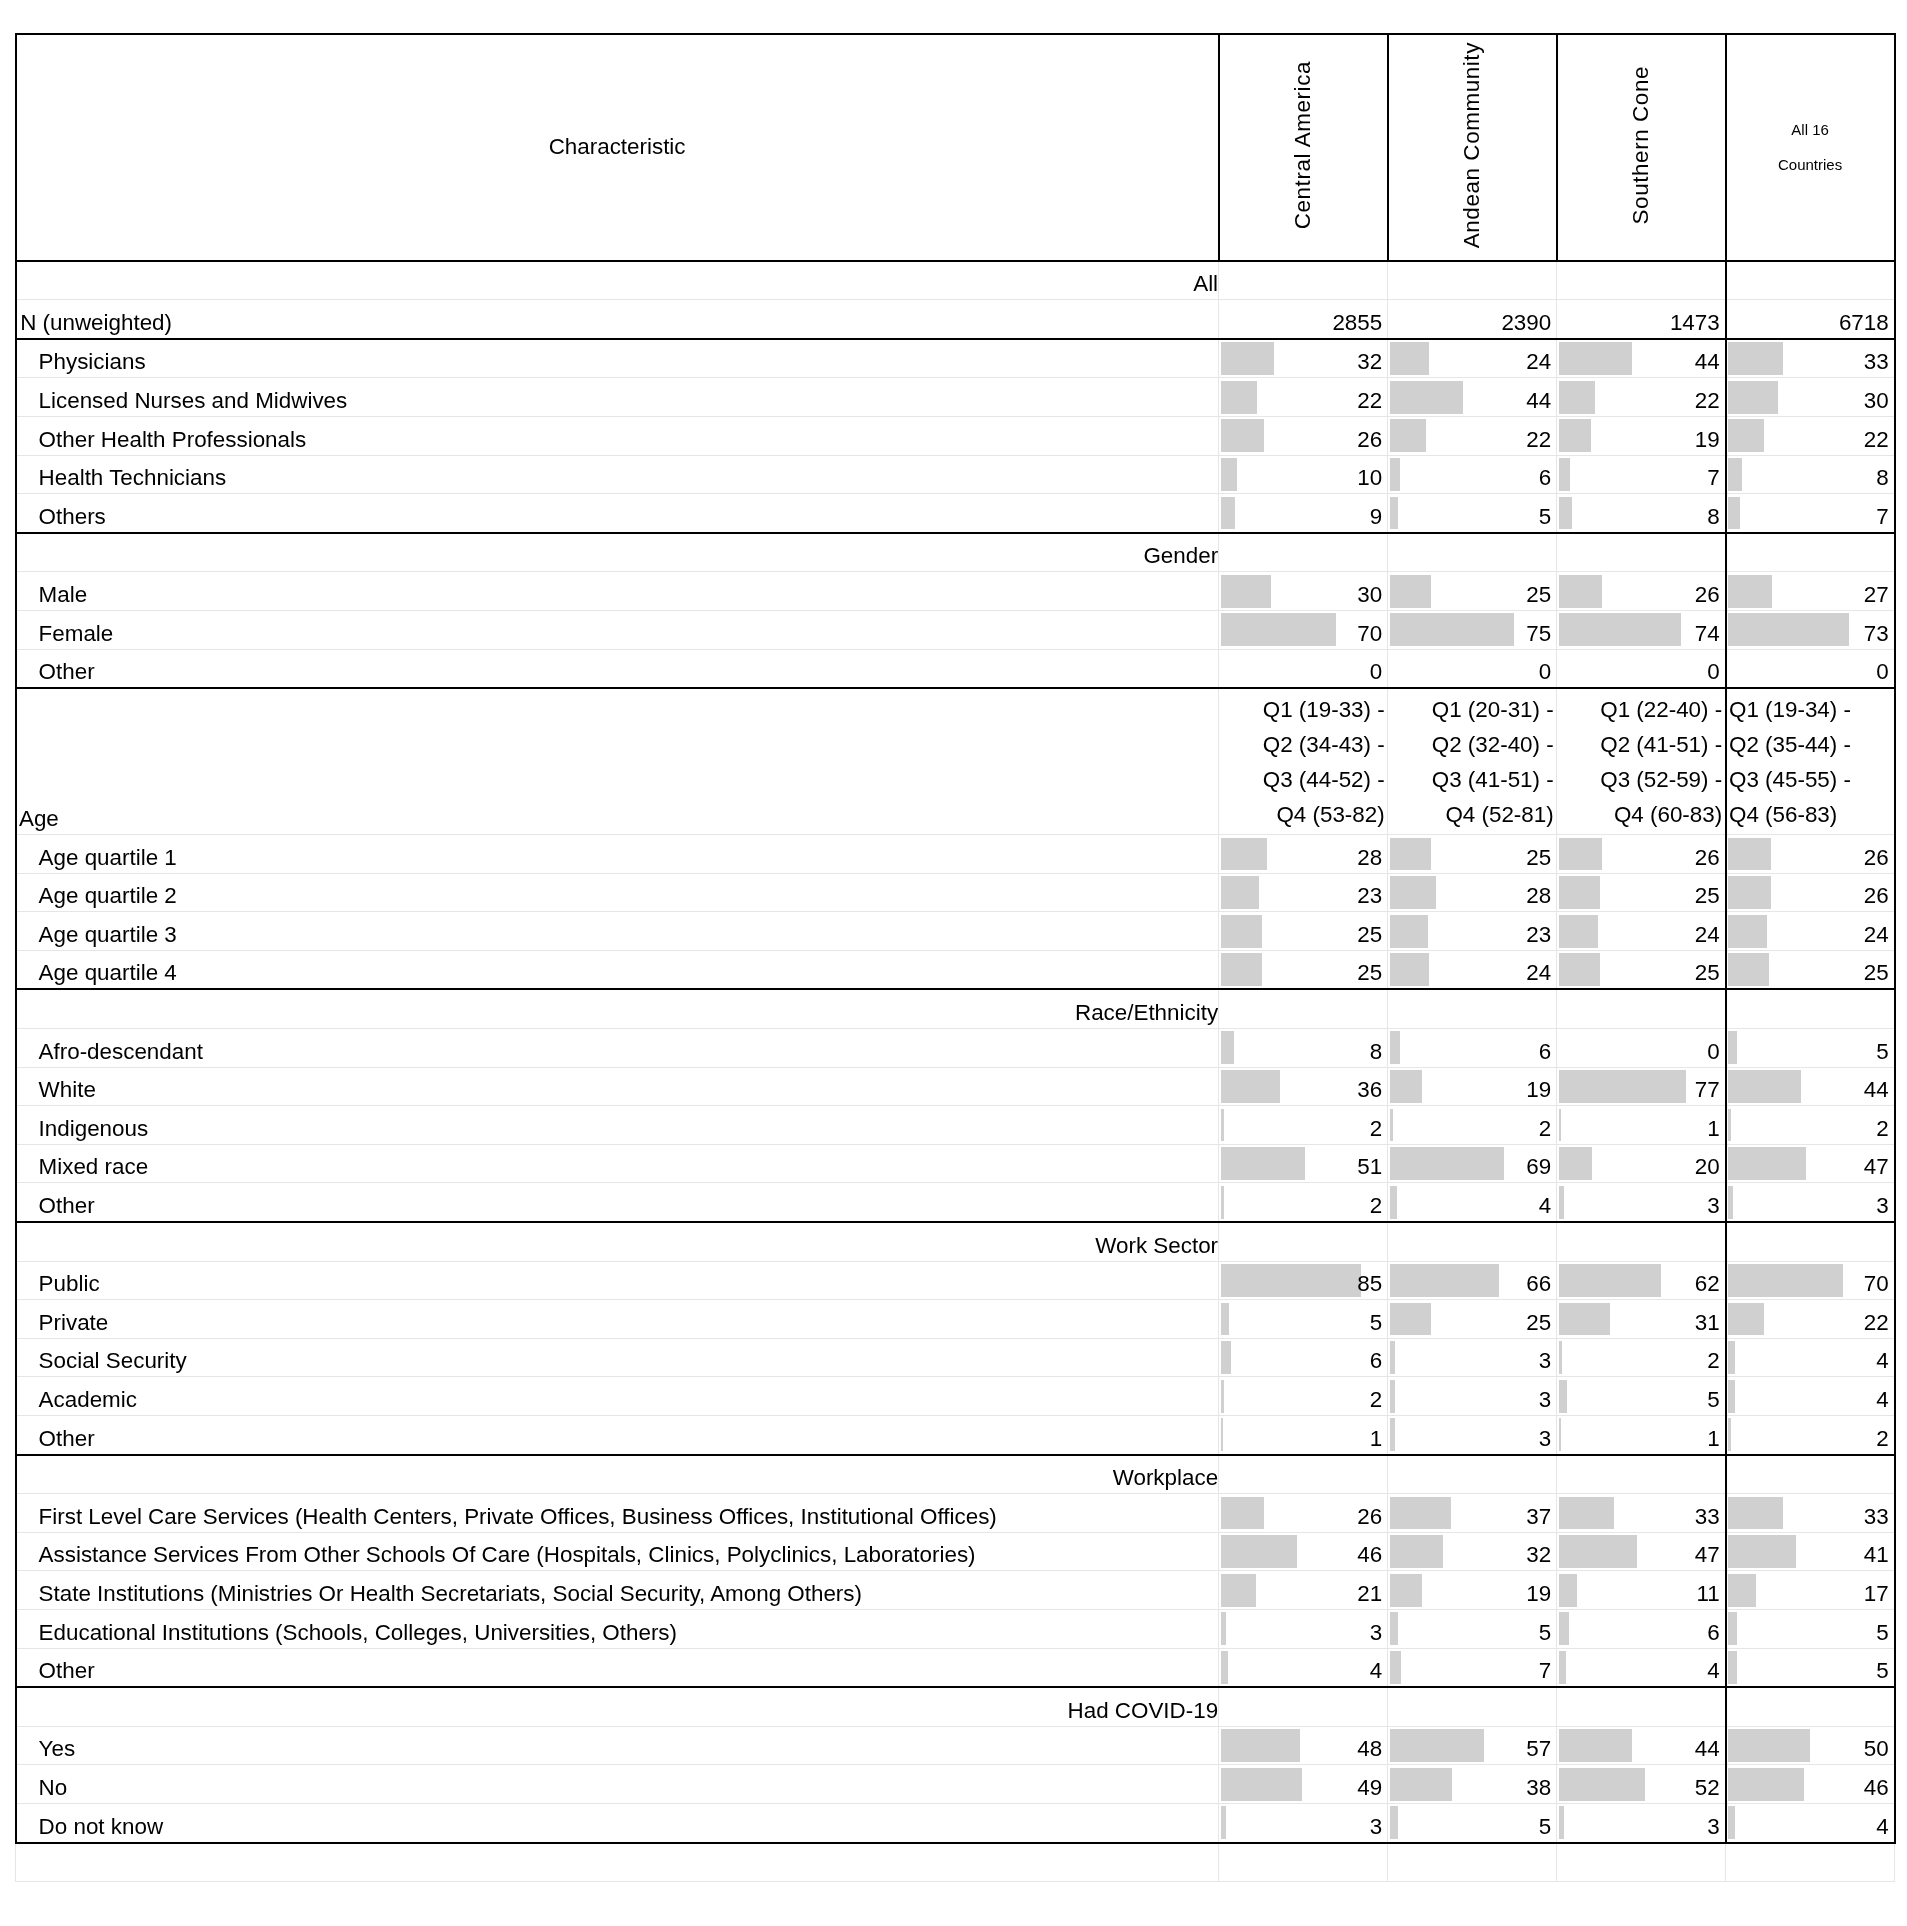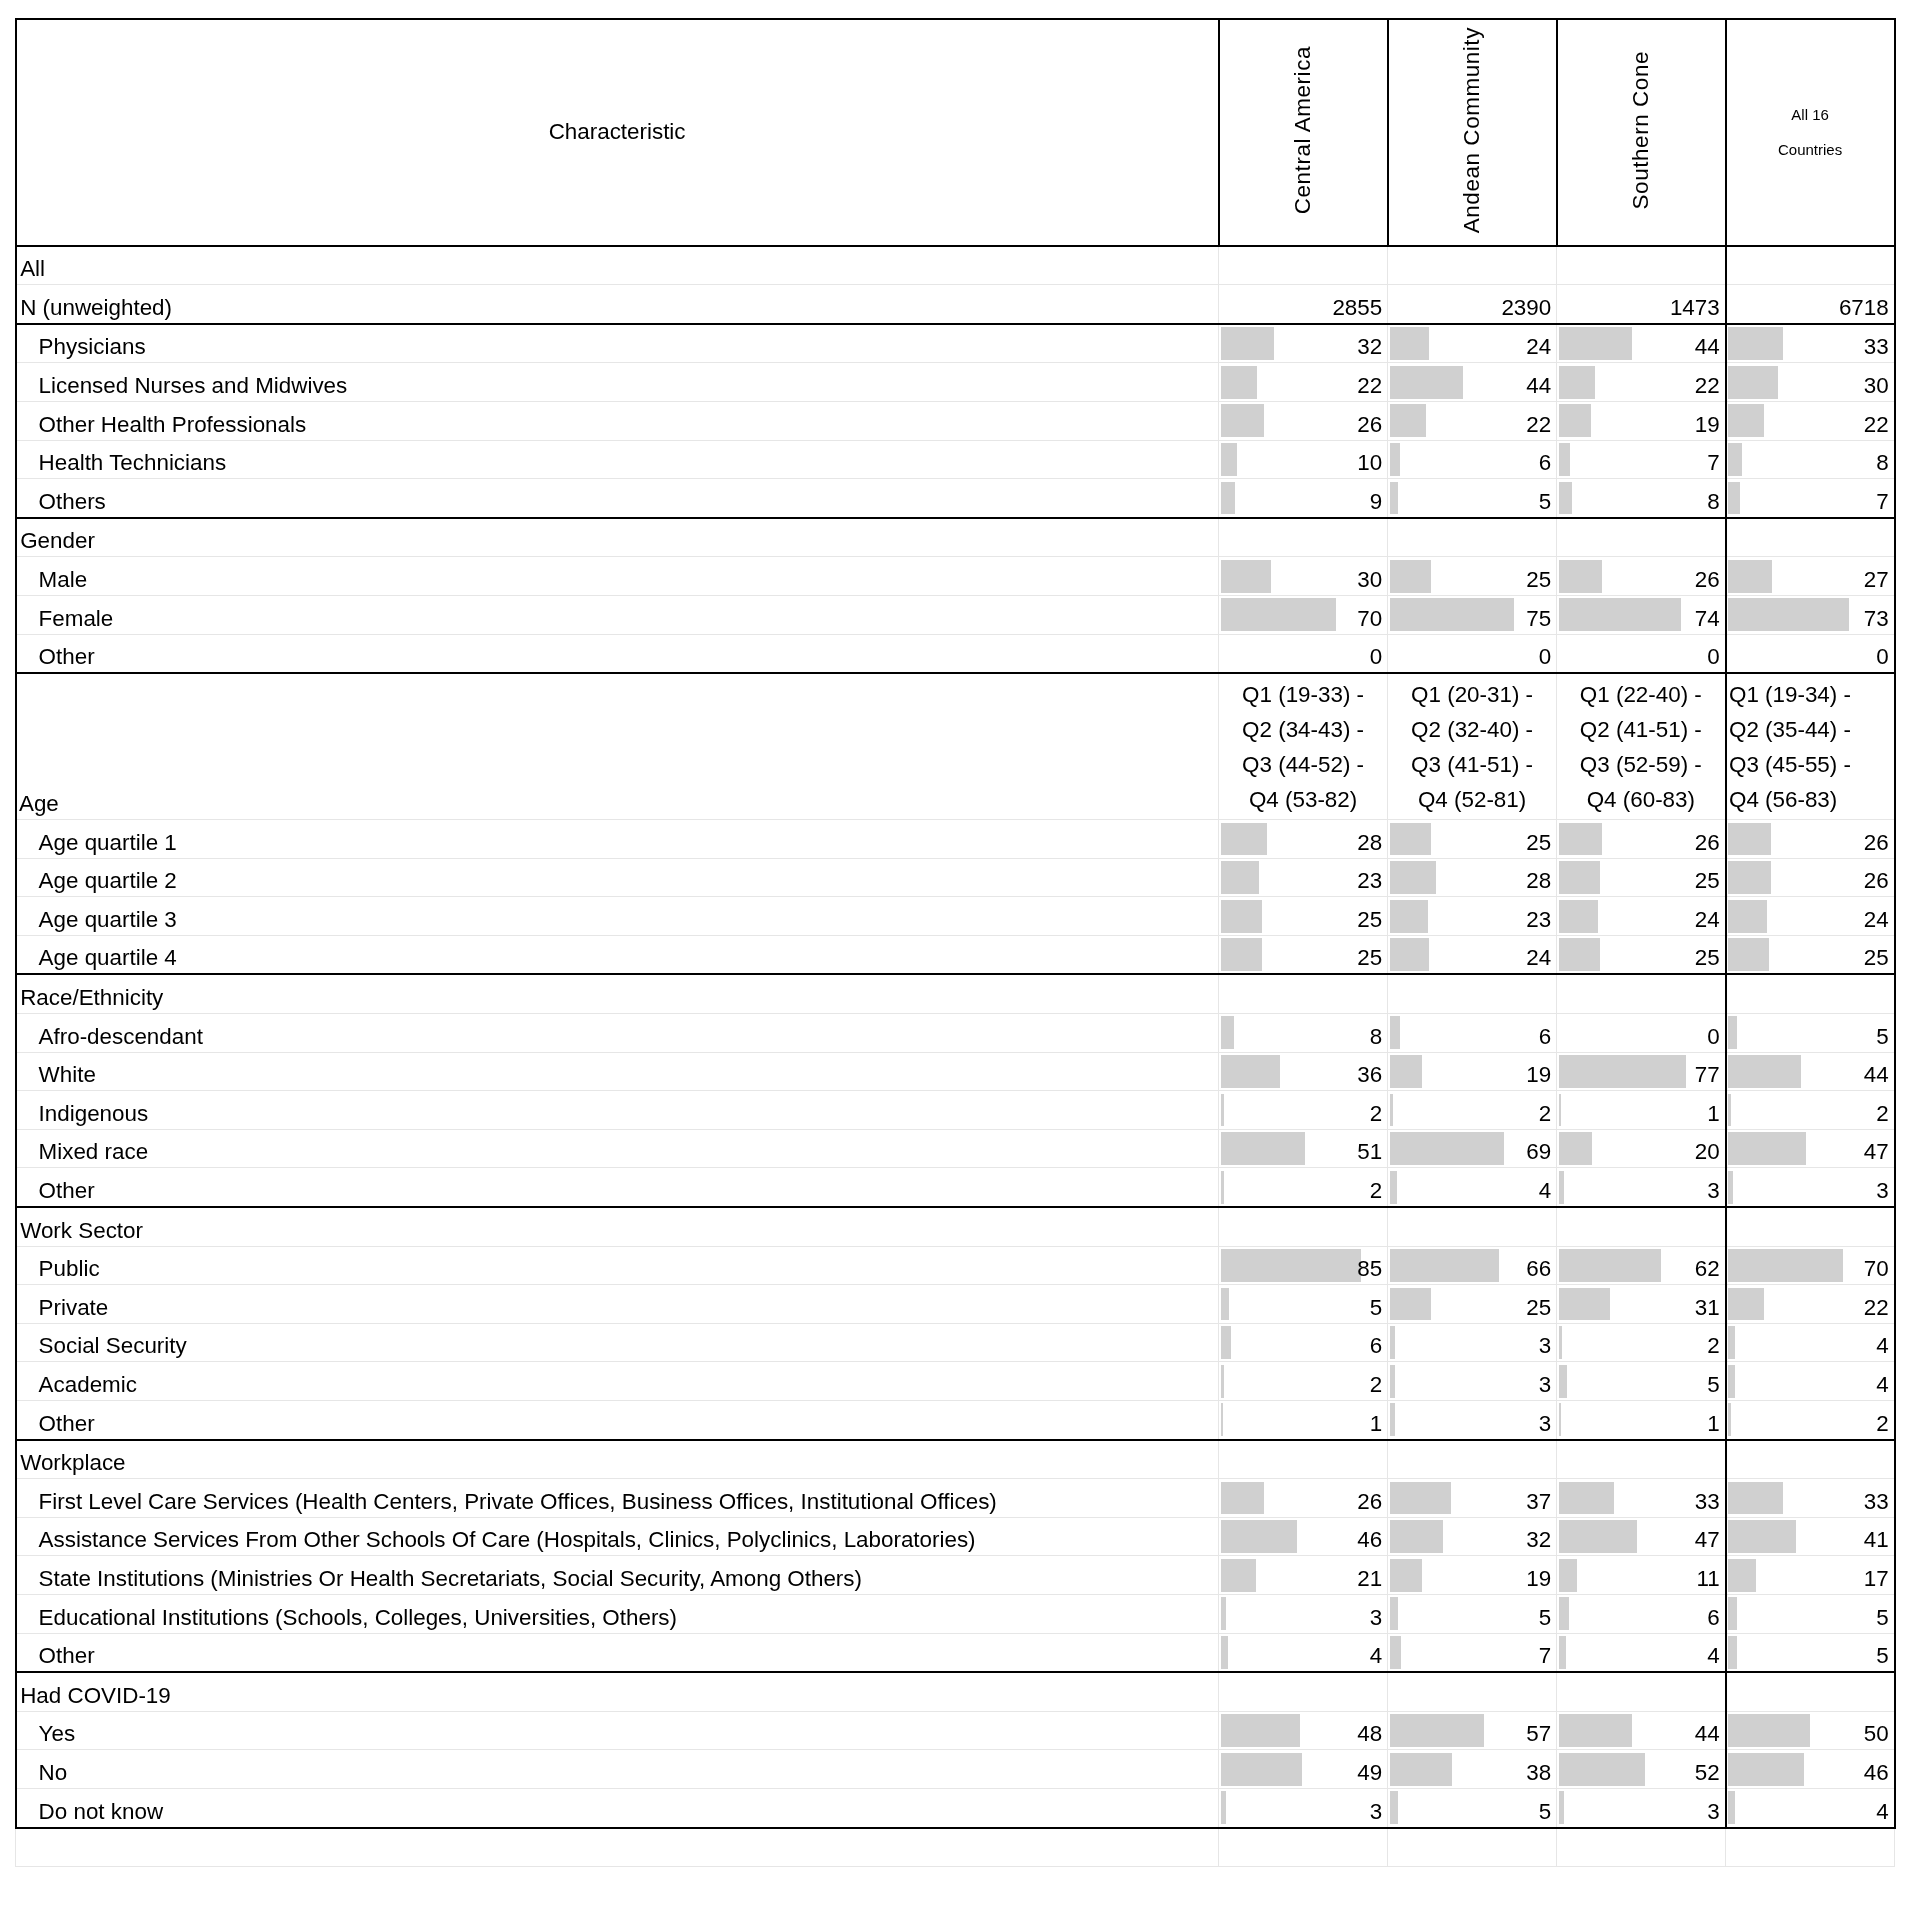--- a/index.html
+++ b/index.html
@@ -1,35 +1,35 @@
 <!DOCTYPE html>
 <html style="font-size:9.7px"><head>
 <meta charset="utf-8">
 <style>
   html, body { margin: 0; padding: 0; background: #ffffff; }
   body { width: 1907px; height: 1926px; position: relative; overflow: hidden;
          font-family: "Liberation Sans", "DejaVu Sans", sans-serif; color: #000; }
   .sheet { position: absolute; left: 14.6px; top: 17.6px; width: 1878px; }
-  table { border-collapse: collapse; table-layout: fixed; width: 1878px; }
+  table { border-collapse: collapse; table-layout: fixed; width: 1878px; margin-top: 15px; }
   col.c-label { width: 1203px; }
   col.c-data { width: 169px; }
   td, th { padding: 0; font-weight: normal; font-size: 22.4px; height: 34px;
            border-top: 1.2px solid #e6e6e6; border-bottom: 1.2px solid #e6e6e6;
            border-left: 1.2px solid #e6e6e6; border-right: 1.2px solid #e6e6e6;
            white-space: nowrap; overflow: hidden; line-height: 1; }
   thead th { height: 225px; border: 2.4px solid #000; vertical-align: middle; text-align: center; }
   .vert { display: inline-block; writing-mode: vertical-rl; transform: rotate(180deg);
           font-size: 22.4px; letter-spacing: 0.6px; }
   .allhdr { font-size: 15px; line-height: 35px; }
   td.lbl { padding-left: 3.6px; vertical-align: bottom; padding-bottom: 3.6px; }
   td.lbl.sub { padding-left: 22px; }
   td.num { position: relative; text-align: right; vertical-align: bottom; padding-right: 4.9px; padding-bottom: 3.6px; }
   td.num .bar { position: absolute; left: 1.8px; top: 2.4px; bottom: 2.4px; background: #d0d0d0; }
   td.num .val { position: relative; }
-  tr.sec-start td { border-top: 2.4px solid #000; }
+  tr.sec-start td { border-top: 2.4px solid #000; text-align: right; }
   tr.sec-end td { border-bottom: 2.4px solid #000; }
   td.thick-l { border-left: 2.4px solid #000; }
   td.lbl { border-left: 2.4px solid #000; }
   td.last { border-right: 2.4px solid #000; }
   td.agehdr { text-align: center; vertical-align: top; height: 139px; padding: 2.4px 2.4px 0 2.4px;
               white-space: normal; line-height: 35px; font-size: 22.4px; }
   td.agehdr.c4 { text-align: left; }
   td.agehdr.lbl { vertical-align: bottom; text-align: left; padding-bottom: 3.6px; line-height: 1; }
   tr.foot td { border-left-color: #e6e6e6; border-right-color: #e6e6e6; }
   tr.foot td.lbl { padding-left: 3.6px; border-left: 1.2px solid #e6e6e6; }

